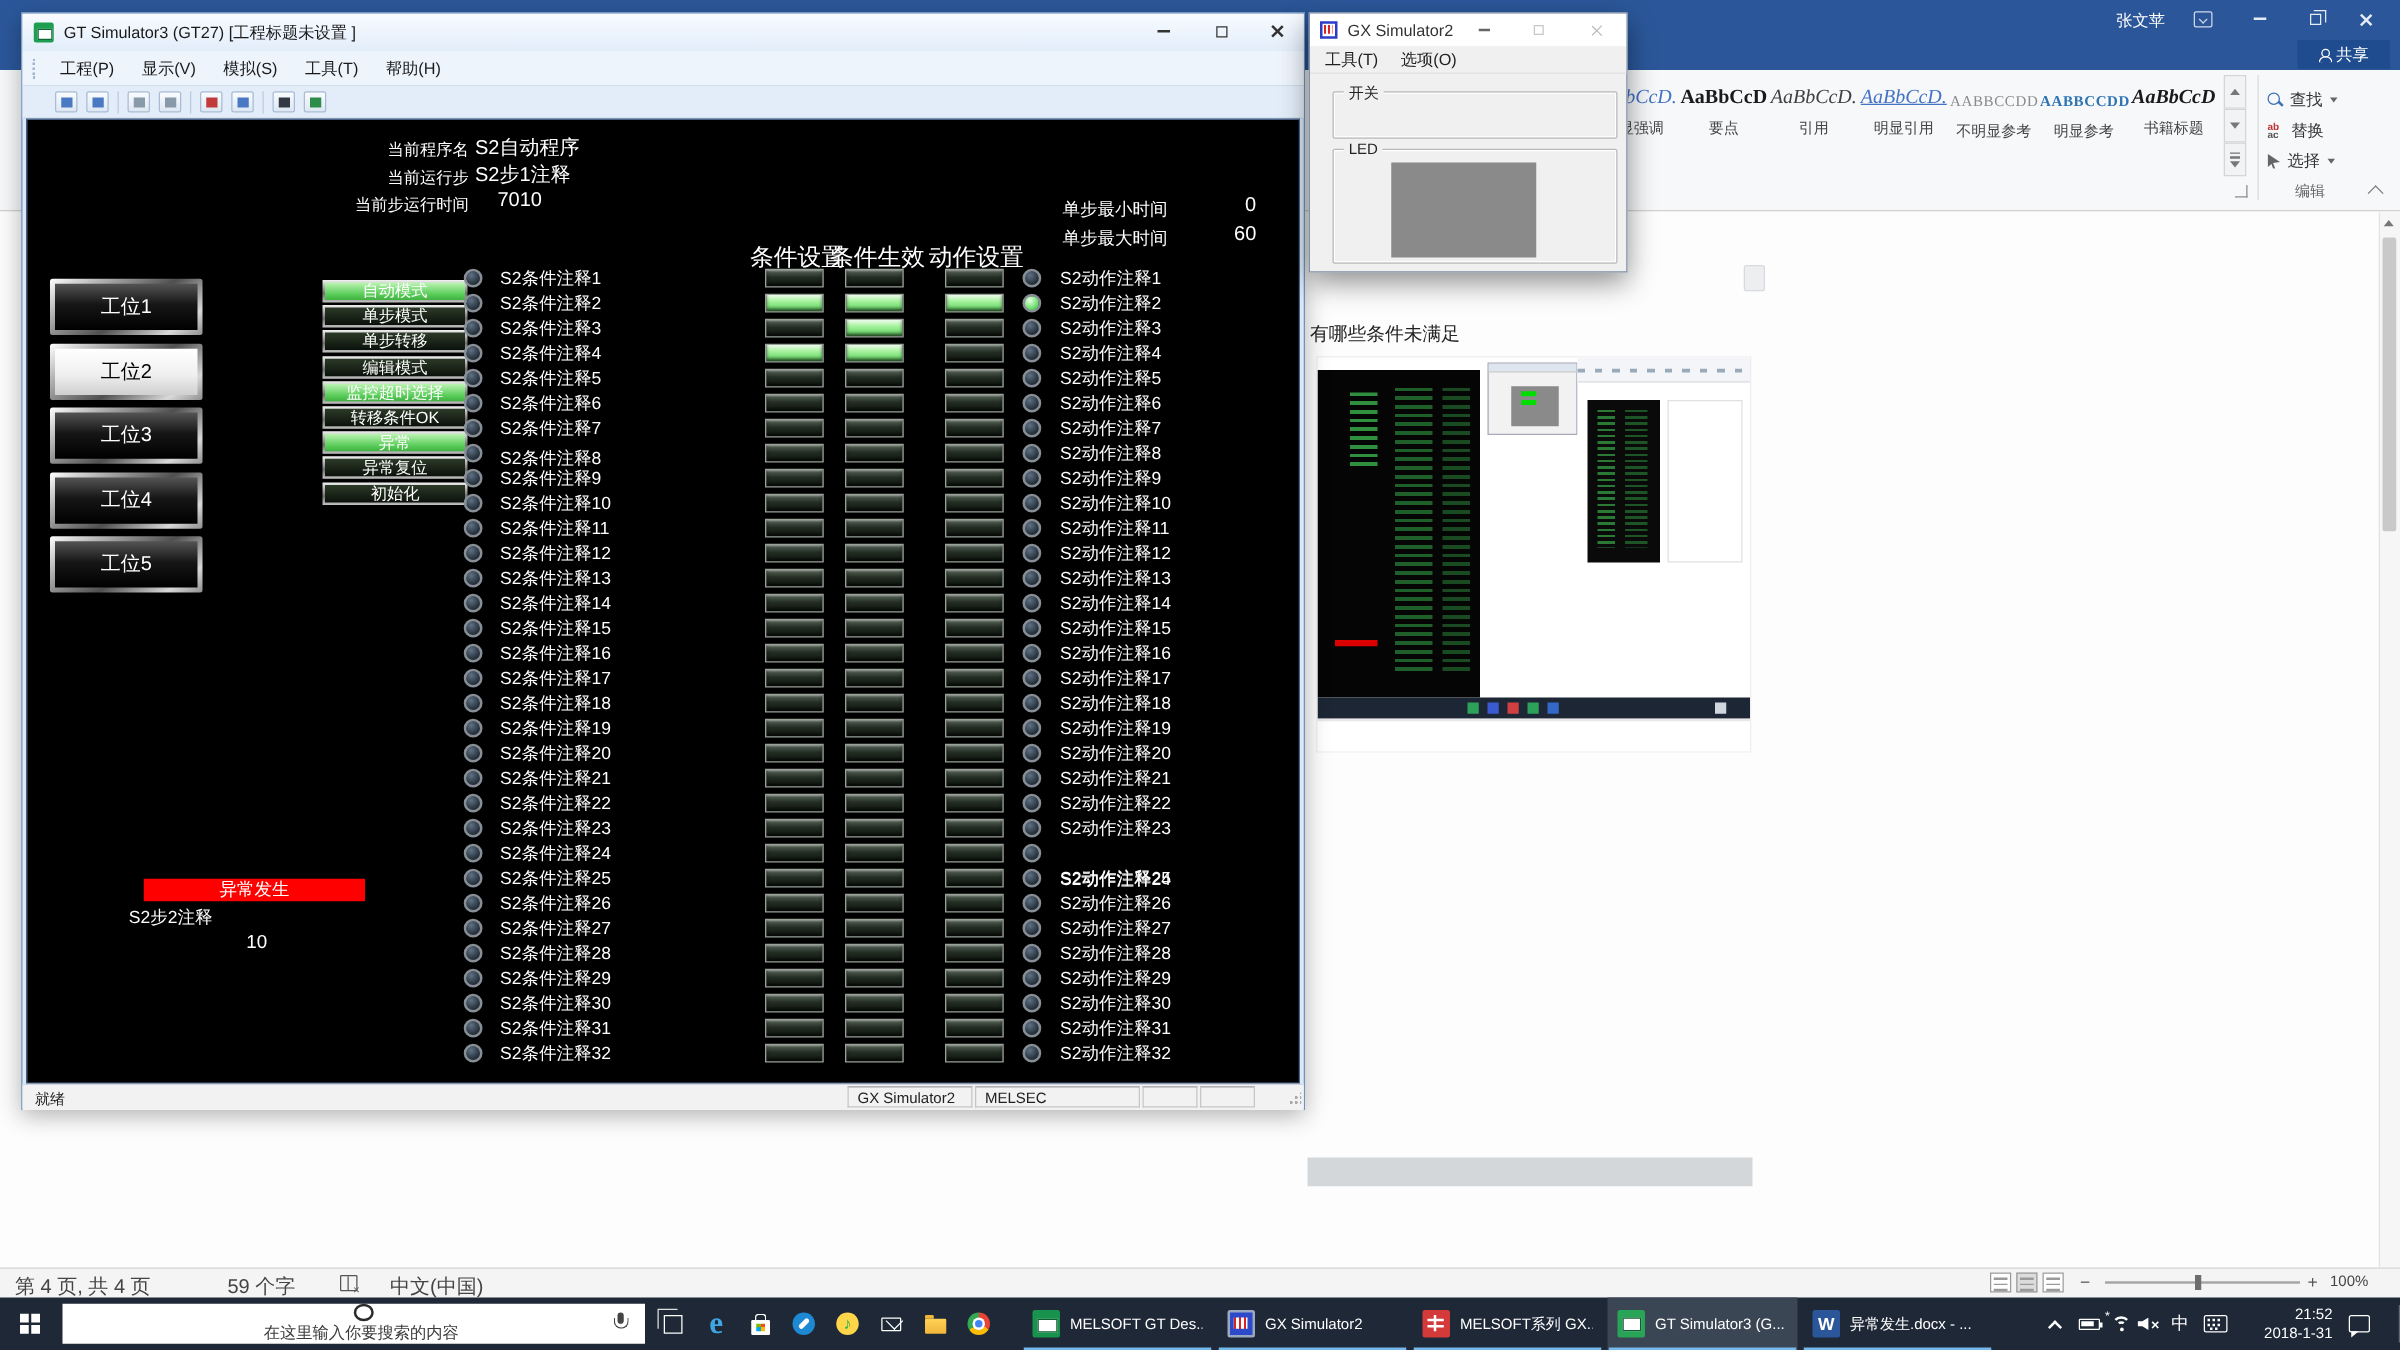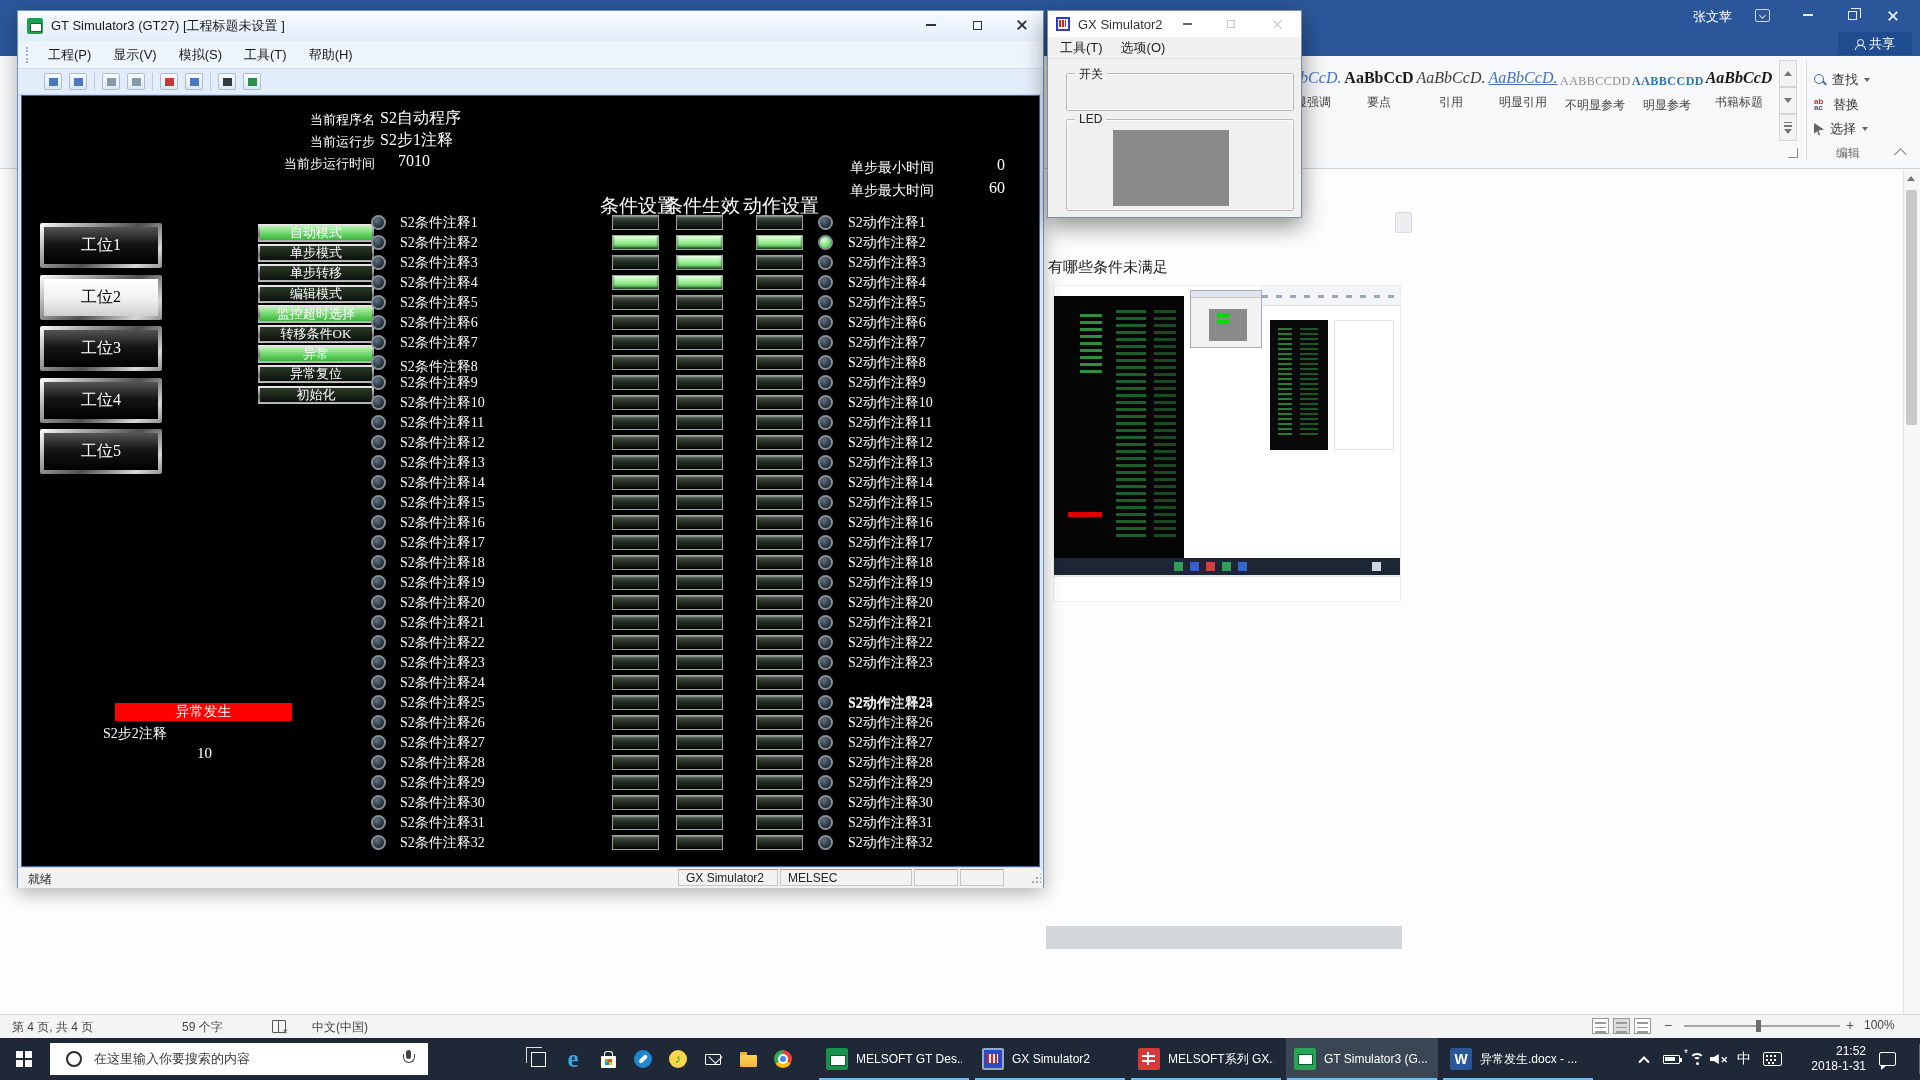--- a/index.html
+++ b/index.html
@@ -55,21 +55,21 @@
   .dlg-launch{position:absolute;width:10px;height:10px;border-left:1.5px solid #8a8a8a;border-top:1.5px solid #8a8a8a;transform:rotate(180deg);}
   .collapse{position:absolute;width:9px;height:9px;border-left:1.8px solid #777;border-top:1.8px solid #777;transform:rotate(45deg);}
   .w-doc{position:absolute;left:0;top:170px;width:1920px;height:844px;background:#fdfdfd;}
   .doc-text{position:absolute;left:1048px;top:258px;font-size:15px;color:#222;}
   .page-gap{position:absolute;left:1046px;top:926px;width:356px;height:23px;background:#d4d7da;}
   .resume-flag{position:absolute;left:1395px;top:212px;width:17px;height:21px;background:#eceef0;border:1px solid #d8dadd;border-radius:2px;}
   .w-scroll{position:absolute;left:1903px;top:170px;width:17px;height:844px;background:#f6f6f6;border-left:1px solid #e3e3e3;}
   .w-scroll-arrow{position:absolute;left:1907px;top:176px;}
   .w-scroll-thumb{position:absolute;left:1906px;top:190px;width:11px;height:235px;background:#c9c9c9;border-radius:2px;}
   .w-status{position:absolute;left:0;top:1014px;width:1920px;height:24px;background:#f4f4f4;border-top:1px solid #d6d6d6;
-            font-size:12px;color:#444;}
+            font-size:16px;color:#444;}
   .ws-item{position:absolute;top:4px;}
   .proof-ic{position:absolute;left:272px;top:5px;width:14px;height:13px;border:1.2px solid #555;border-radius:1px;}
   .proof-ic:before{content:"";position:absolute;left:5px;top:0;width:1px;height:11px;background:#555;}
   .proof-ic:after{content:"\2715";position:absolute;right:-3px;bottom:-4px;font-size:7px;color:#555;}
   .view-ic{position:absolute;top:1018px;width:17px;height:16px;border:1px solid #9a9a9a;background:#fff;}
   .view-ic.active{background:#dcdcdc;}
   .view-ic i{display:block;margin:3px 2px 0;height:1.5px;background:#9a9a9a;}
   .zoom-track{position:absolute;left:1684px;top:1025px;width:156px;height:2px;background:#a6a6a6;}
   .zoom-thumb{position:absolute;left:1756px;top:1020px;width:5px;height:12px;background:#6d6d6d;}
   .zoom-sign{position:absolute;top:1017px;font-size:14px;color:#555;}
@@ -125,21 +125,21 @@
   .tbi i{position:absolute;left:4px;top:4px;width:9px;height:8px;display:block;}
   .tb-sep{width:1px;height:18px;background:#bccbdf;}
   .gt-screen{position:absolute;left:3px;top:84px;width:1019px;height:772px;background:#000;border:1px solid #49648c;}
   .gt-status{position:absolute;left:0;top:856px;width:100%;height:21px;background:#f2f2f2;border-top:1px solid #cdd6e2;font-size:12px;color:#222;}
   .gt-ready{position:absolute;left:10px;top:3px;}
   .st-cell{position:absolute;top:1px;height:17px;border:1px solid #c6c6c6;border-top-color:#9e9e9e;padding:1px 7px;font-size:12px;color:#222;background:#f2f2f2;}
   .gt-grip{position:absolute;right:2px;top:6px;width:10px;height:10px;
      background:radial-gradient(circle at 2px 8px,#aaa 1px,transparent 1.4px),radial-gradient(circle at 6px 8px,#aaa 1px,transparent 1.4px),radial-gradient(circle at 6px 4px,#aaa 1px,transparent 1.4px),radial-gradient(circle at 10px 8px,#aaa 1px,transparent 1.4px),radial-gradient(circle at 10px 4px,#aaa 1px,transparent 1.4px),radial-gradient(circle at 10px 0px,#aaa 1px,transparent 1.4px);}
 
   
-  #hmi{position:absolute;inset:0;font-family:Liberation Serif, serif;}
+  #hmi{position:absolute;inset:0;font-family:Liberation Sans, sans-serif;}
   .hmi-lab{position:absolute;color:#fff;font-size:13px;white-space:nowrap;}
   .hmi-val{position:absolute;color:#fff;font-size:16px;white-space:nowrap;}
   .hmi-h{position:absolute;color:#fff;font-size:19px;width:72px;text-align:center;white-space:nowrap;}
   .st{position:absolute;left:40px;width:122px;height:45px;padding:4px;border-radius:2px;
       background:linear-gradient(145deg,#ffffff,#b5b5b5 22%,#4f4f4f 55%,#d8d8d8 84%,#8f8f8f);}
   .st-in{width:100%;height:100%;background:linear-gradient(180deg,#545454,#161616 45%,#000);
          display:flex;align-items:center;justify-content:center;color:#fff;font-size:16px;}
   .st.on .st-in{background:linear-gradient(180deg,#ffffff,#f0f0f0 55%,#cfcfcf);color:#000;}
   .md{position:absolute;left:258px;width:116px;height:18px;padding:2px;
       background:linear-gradient(180deg,#f0f0f0,#6f6f6f 60%,#c2c2c2);}
@@ -176,21 +176,21 @@
               display:flex;align-items:center;gap:18px;padding-left:12px;font-size:13px;color:#222;}
   .gbox{position:absolute;border:1px solid #b9b9b9;border-radius:2px;box-shadow:inset 0 0 0 1px #fff;}
   .gbox-lbl{position:absolute;top:-8px;left:8px;background:#f0f0f0;padding:0 4px;font-size:12px;color:#222;}
   .led-panel{position:absolute;background:#8a8a8a;}
 
   
   #taskbar{position:absolute;left:0;top:1038px;width:1920px;height:42px;background:#1e2836;z-index:50;}
   .tb-start{position:absolute;left:0;top:0;width:48px;height:42px;display:flex;align-items:center;justify-content:center;}
   .win-logo{width:16px;height:16px;display:grid;grid-template-columns:7px 7px;grid-template-rows:7px 7px;gap:1.5px;}
   .win-logo i{background:#fff;display:block;}
-  .tb-search{position:absolute;left:50px;top:5px;width:378px;height:32px;background:#fff;display:flex;align-items:center;}
+  .tb-search{position:absolute;left:50px;top:5px;width:466px;height:32px;background:#fff;display:flex;align-items:center;flex-direction:column;}
   .cortana{width:16px;height:16px;border:2px solid #2b2b2b;border-radius:50%;margin-left:16px;}
   .tb-search-text{margin-left:12px;font-size:13px;color:#3b3b3b;}
   .mic{position:absolute;right:14px;top:7px;width:12px;height:17px;}
   .mic:before{content:"";position:absolute;left:3.5px;top:0;width:5px;height:9px;background:#444;border-radius:3px;}
   .mic:after{content:"";position:absolute;left:1px;top:4px;width:10px;height:8px;border:1.5px solid #444;border-top:none;border-radius:0 0 6px 6px;}
   .qi{position:absolute;top:0;width:34px;height:42px;display:flex;align-items:center;justify-content:center;}
   .qi-tv{position:relative;width:15px;height:15px;border:1.8px solid #fff;}
   .qi-tv:before{content:"";position:absolute;left:-6px;top:-6px;width:15px;height:15px;border:1.8px solid rgba(255,255,255,.85);border-right:none;border-bottom:none;}
   .qi-edge{font-family:"Liberation Serif",serif;font-weight:bold;font-size:25px;color:#3fa6e3;line-height:20px;}
   .qi-store{position:relative;width:15px;height:12px;background:#fff;border-radius:1px;margin-top:5px;}

